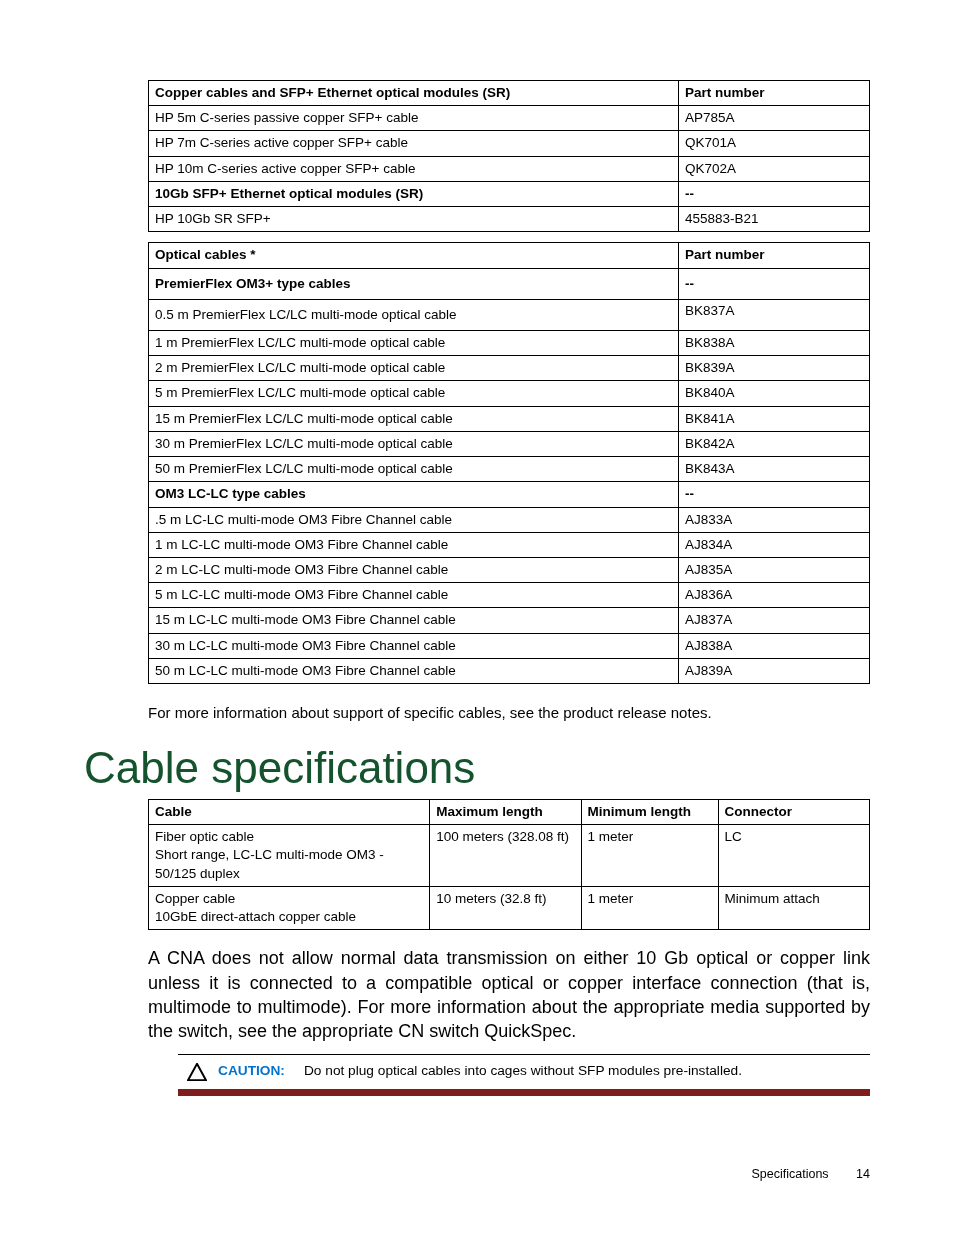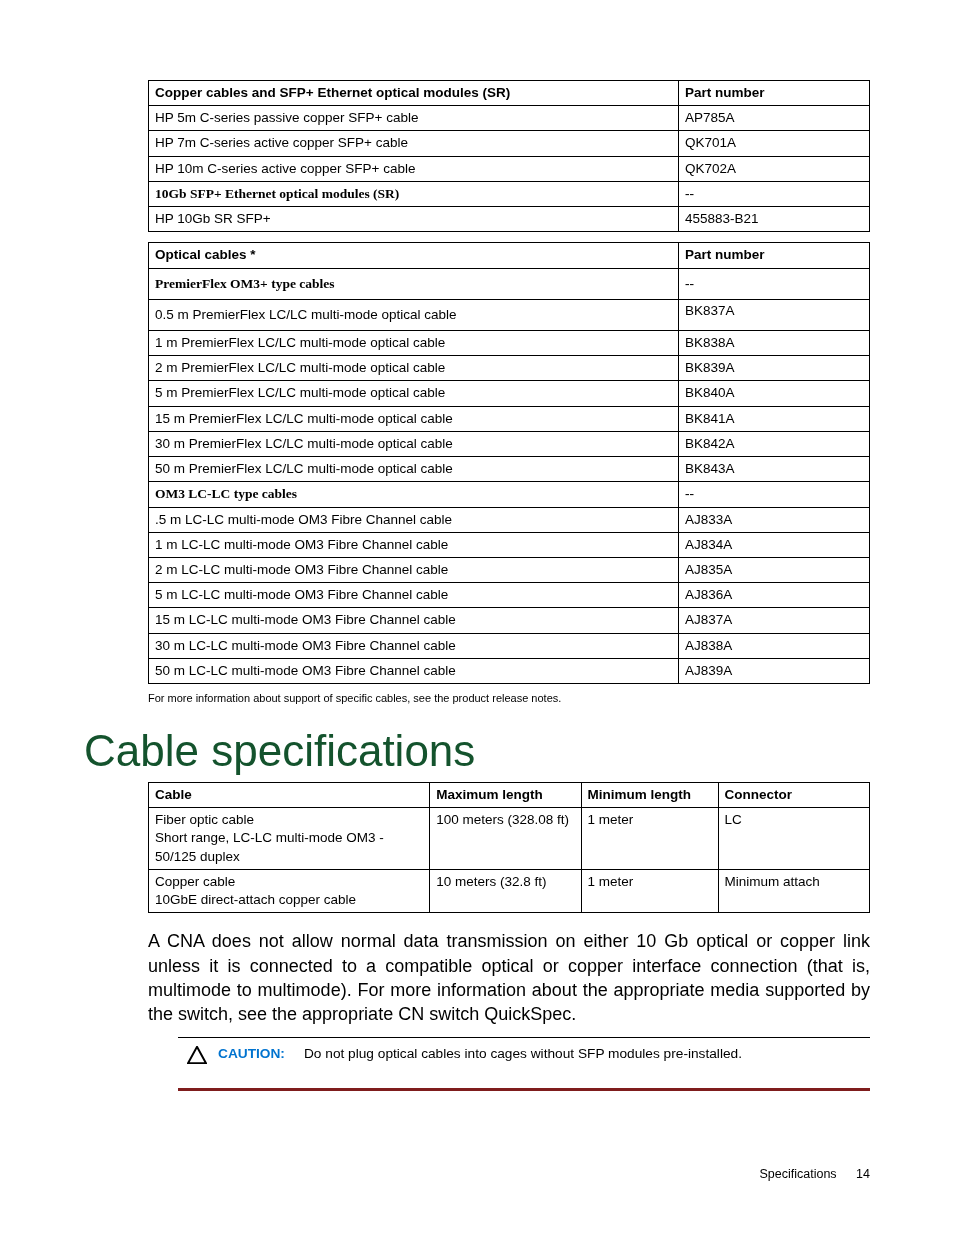--- a/index.html
+++ b/index.html
@@ -32,47 +32,46 @@
     text-align: left;
     vertical-align: top;
     line-height: 1.35;
     font-weight: normal;
   }
   table.data th {
     font-weight: bold;
   }
   table.data .bold-row td {
     font-weight: bold;
-    font-family: Liberation Serif, serif;
   }
   
 
   .note {
-    font-size: 11px;
-    margin-top: 8px;
+    font-size: 15px;
+    margin-top: 20px;
     margin-left: 0;
   }
   h1.section-title {
     font-family: Arial, Helvetica, sans-serif;
     font-weight: normal;
     color: #14532d;
     font-size: 44px;
     margin: 22px 0 6px 0;
   }
   .body-para {
     font-size: 18px;
     line-height: 1.35;
     margin-top: 16px;
     text-align: justify;
   }
   .caution-block {
     margin-top: 10px;
     border-top: 1px solid #000;
-    border-bottom: 3px solid #7f1d1d;
-    padding: 8px 0 20px 0;
+    border-bottom: 7px solid #7f1d1d;
+    padding: 8px 0 4px 0;
     display: flex;
     align-items: flex-start;
     margin-left: 30px;
   }
   .caution-icon-cell {
     width: 38px;
     flex: 0 0 38px;
     text-align: center;
     padding-top: 0;
   }
@@ -85,21 +84,21 @@
     font-weight: bold;
   }
   .footer {
     position: absolute;
     bottom: 54px;
     right: 84px;
     font-size: 12.5px;
   }
   .footer .pnum {
     display: inline-block;
-    margin-left: 16px;
+    margin-left: 24px;
   }
   svg.tri {
     width: 20px;
     height: 18px;
   }
   
   col.c1 { width: 73.5%; }
   col.c2 { width: 26.5%; }
 </style>
 </head>

